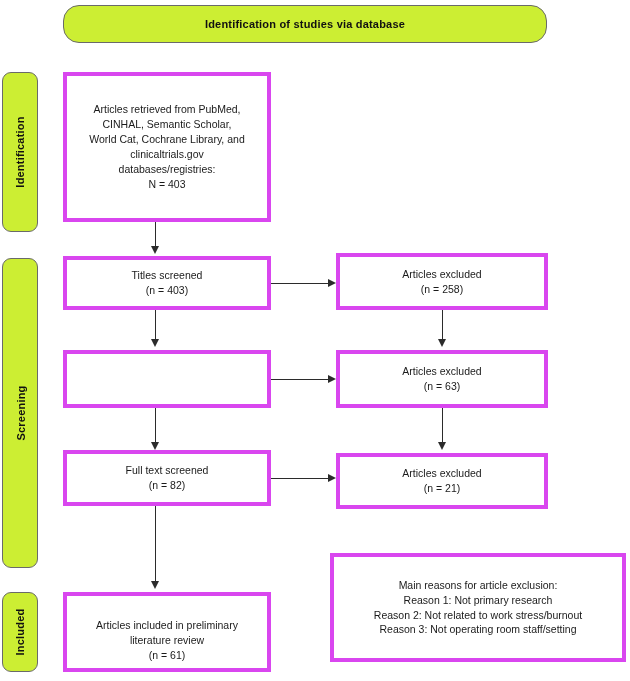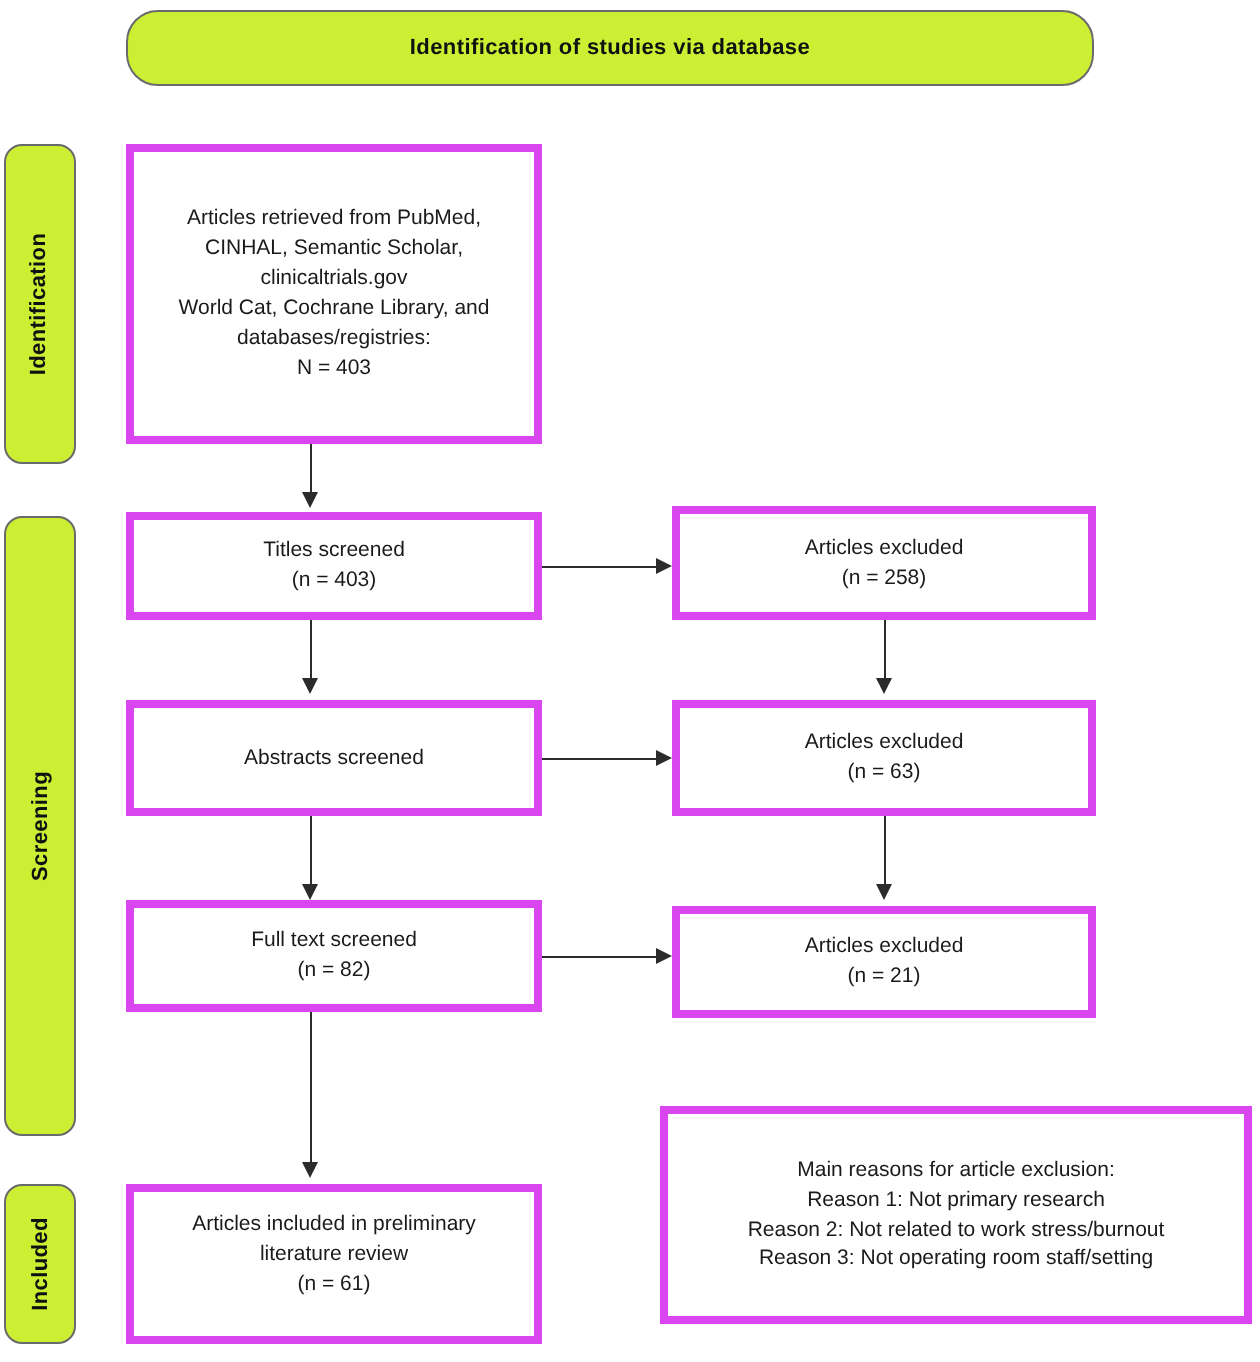--- a/index.html
+++ b/index.html
@@ -55,21 +55,21 @@
     border: 4px solid #d946ef;
     display: flex;
     align-items: center;
     justify-content: center;
     text-align: center;
     font-size: 10.5px;
     line-height: 1.42;
     color: #1a1a1a;
     padding: 4px 6px;
   }
-  .box.top-align { align-items: flex-start; padding-top: 9px; }
+  .box.top-align { align-items: flex-start; padding-top: 22px; }
   .box .lines { width: 100%; }
   .box .lines div { white-space: pre; }
 
   
   .vline {
     background: #2b2b2b;
     width: 1px;
   }
   .hline {
     background: #2b2b2b;
@@ -104,22 +104,22 @@
 </div>
 
 <div class="abs sidebar-bar" style="left:2px; top:592px; width:36px; height:80px;">
   <span>Included</span>
 </div>
 
 <div class="abs box" style="left:63px; top:72px; width:208px; height:150px;">
   <div class="lines">
     <div>Articles retrieved from PubMed,</div>
     <div>CINHAL, Semantic Scholar,</div>
+    <div>World Cat, Cochrane Library, and</div>
     <div>clinicaltrials.gov</div>
-    <div>World Cat, Cochrane Library, and</div>
     <div>databases/registries:</div>
     <div>N = 403</div>
   </div>
 </div>
 
 <div class="abs vline" style="left:155px; top:222px; height:25px;"></div>
 <div class="abs arrow-down" style="left:150.5px; top:246px;"></div>
 
 <div class="abs box" style="left:63px; top:256px; width:208px; height:54px;align-items:center;">
   <div class="lines">
@@ -139,21 +139,20 @@
 <div class="abs arrow-right" style="left:328px; top:278.5px;"></div>
 
 <div class="abs vline" style="left:155px; top:310px; width:1px; height:30px;"></div>
 <div class="abs arrow-down" style="left:150.5px; top:339px;"></div>
 
 <div class="abs vline" style="left:442px; top:310px; width:1px; height:30px;"></div>
 <div class="abs arrow-down" style="left:437.5px; top:339px;"></div>
 
 <div class="abs box" style="left:63px; top:350px; width:208px; height:58px;">
   <div class="lines">
-    <div>Abstracts screened</div>
   </div>
 </div>
 
 <div class="abs box" style="left:336px; top:350px; width:212px; height:58px;">
   <div class="lines">
     <div>Articles excluded</div>
     <div>(n = 63)</div>
   </div>
 </div>
 

